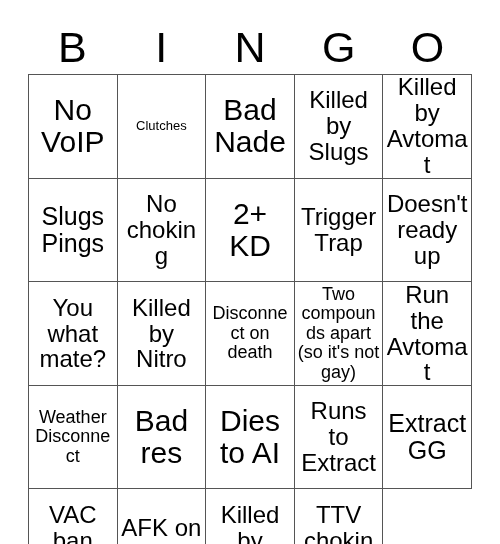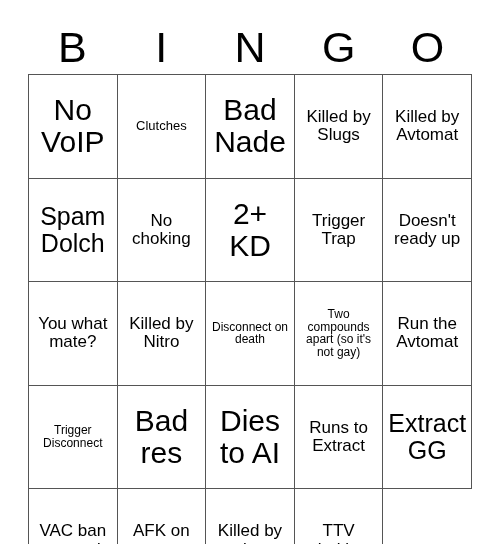--- a/index.html
+++ b/index.html
@@ -69,23 +69,23 @@
   .cell-text {
     display: block;
     width: 100%;
     line-height: 1.08;
     word-wrap: break-word;
     color: #000000;
   }
   
   .sz-xl .cell-text { font-size: 30px; }
   .sz-lg .cell-text { font-size: 25px; }
-  .sz-md .cell-text { font-size: 17px; }
+  .sz-md .cell-text { font-size: 24px; }
   .sz-sm .cell-text { font-size: 13px; }
-  .sz-xs .cell-text { font-size: 12px; }
+  .sz-xs .cell-text { font-size: 18px; }
 </style>
 </head>
 <body>
 
 <div id="card">
 
   <div id="header-row">
     <div class="header-cell">B</div>
     <div class="header-cell">I</div>
     <div class="header-cell">N</div>
@@ -105,21 +105,21 @@
         <span class="cell-text">Bad Nade</span>
       </div>
     <div class="cell sz-md">
         <span class="cell-text">Killed by Slugs</span>
       </div>
     <div class="cell sz-md">
         <span class="cell-text">Killed by Avtomat</span>
       </div>
 
     <div class="cell sz-lg">
-        <span class="cell-text">Spam Dolch</span>
+        <span class="cell-text">Slugs Pings</span>
       </div>
     <div class="cell sz-md">
         <span class="cell-text">No choking</span>
       </div>
     <div class="cell sz-xl">
         <span class="cell-text">2+ KD</span>
       </div>
     <div class="cell sz-md">
         <span class="cell-text">Trigger Trap</span>
       </div>
@@ -137,21 +137,21 @@
         <span class="cell-text">Disconnect on death</span>
       </div>
     <div class="cell sz-xs">
         <span class="cell-text">Two compounds apart (so it's not gay)</span>
       </div>
     <div class="cell sz-md">
         <span class="cell-text">Run the Avtomat</span>
       </div>
 
     <div class="cell sz-xs">
-        <span class="cell-text">Trigger Disconnect</span>
+        <span class="cell-text">Weather Disconnect</span>
       </div>
     <div class="cell sz-xl">
         <span class="cell-text">Bad res</span>
       </div>
     <div class="cell sz-xl">
         <span class="cell-text">Dies to AI</span>
       </div>
     <div class="cell sz-md">
         <span class="cell-text">Runs to Extract</span>
       </div>

